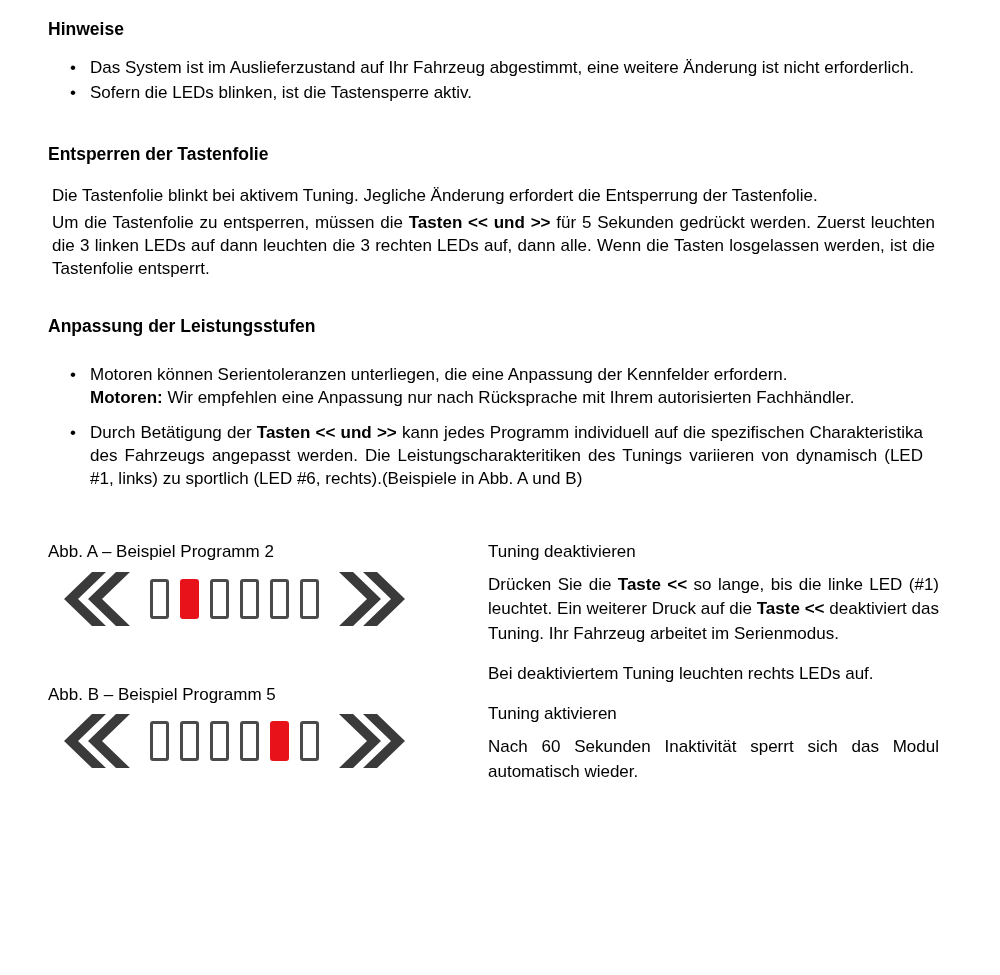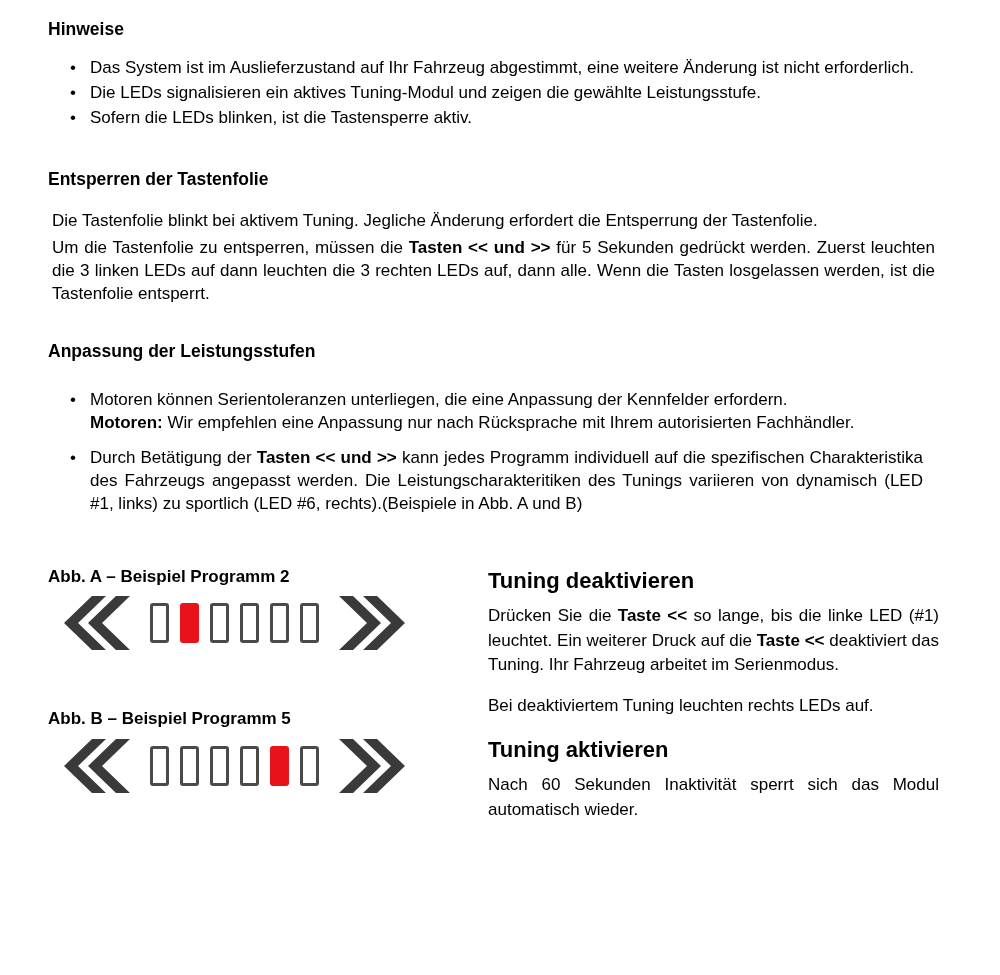--- a/index.html
+++ b/index.html
@@ -90,47 +90,45 @@
   }
 
   
   .lower {
     display: flex;
     margin-top: 4px;
   }
   .col-left {
     width: 430px;
     flex: 0 0 430px;
-    font-weight: bold;
   }
   .col-right {
     flex: 1 1 auto;
     padding-left: 10px;
   }
   .col-right h3 {
-    font-size: 22px;
-    font-weight: bold;
+    font-size: 17px;
+    font-weight: normal;
     margin: 0 0 9px 0;
   }
   .col-right p {
     margin: 0 0 16px 0;
     text-align: justify;
     text-justify: inter-word;
     line-height: 1.45;
   }
 </style>
 </head>
 <body>
 
 <div class="page">
 
   <h2 class="section-title">Hinweise</h2>
   <ul class="bullets">
     <li>Das System ist im Auslieferzustand auf Ihr Fahrzeug abgestimmt, eine weitere Änderung ist nicht erforderlich.</li>
-    <li>Die LEDs signalisieren ein aktives Tuning-Modul und zeigen die gewählte Leistungsstufe.</li>
     <li>Sofern die LEDs blinken, ist die Tastensperre aktiv.</li>
   </ul>
 
   <div class="gap-md"></div>
 
   <h2 class="section-title">Entsperren der Tastenfolie</h2>
   <div class="gap-sm"></div>
   <p class="para">Die Tastenfolie blinkt bei aktivem Tuning. Jegliche Änderung erfordert die Entsperrung der Tastenfolie.</p>
   <p class="para"><span>Um die Tastenfolie zu entsperren, müssen die </span><b>Tasten &lt;&lt; und &gt;&gt;</b><span> für 5 Sekunden gedrückt werden. Zuerst leuchten die 3 linken LEDs auf dann leuchten die 3 rechten LEDs auf, dann alle. Wenn die Tasten losgelassen werden, ist die Tastenfolie entsperrt.</span></p>
 

